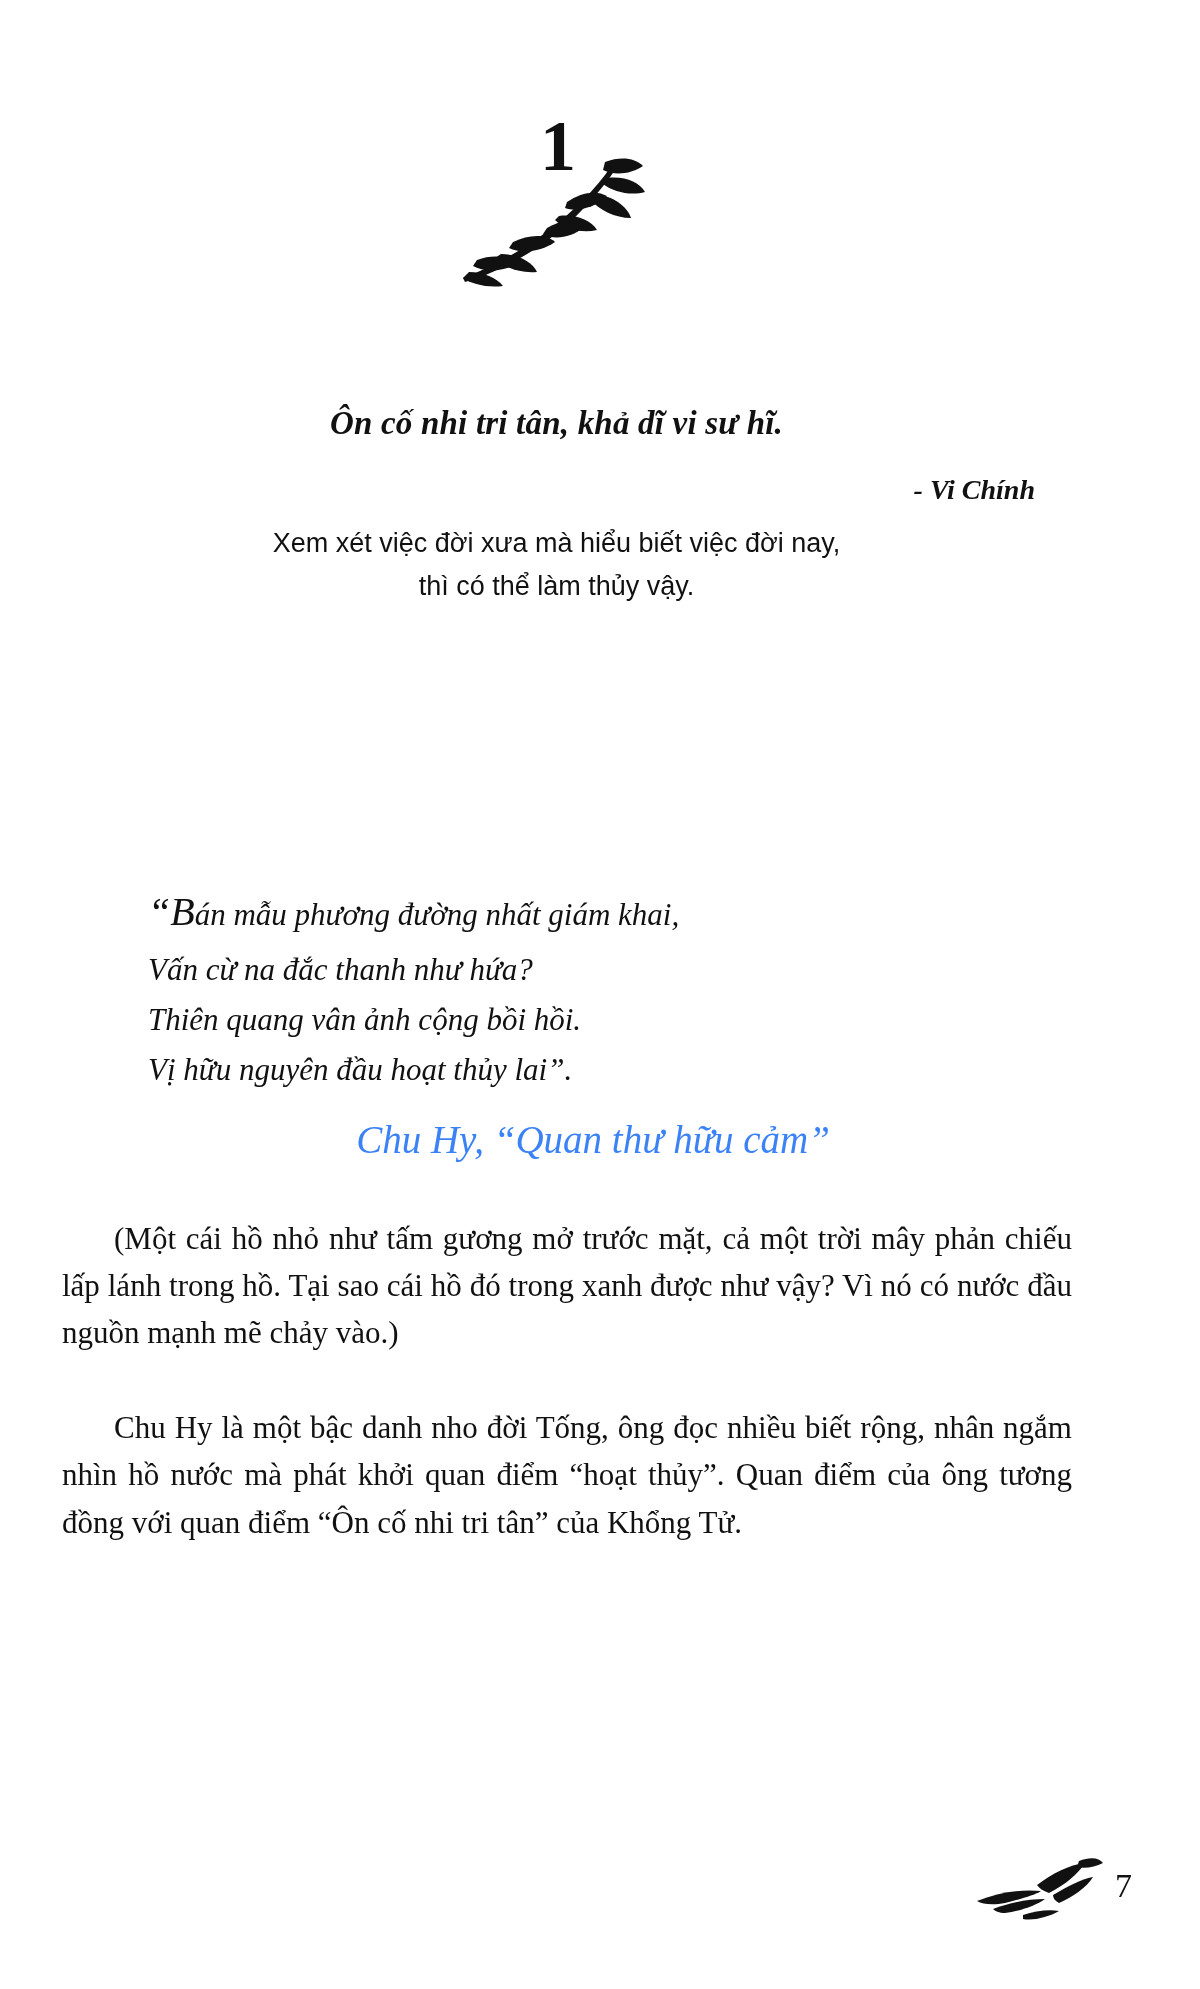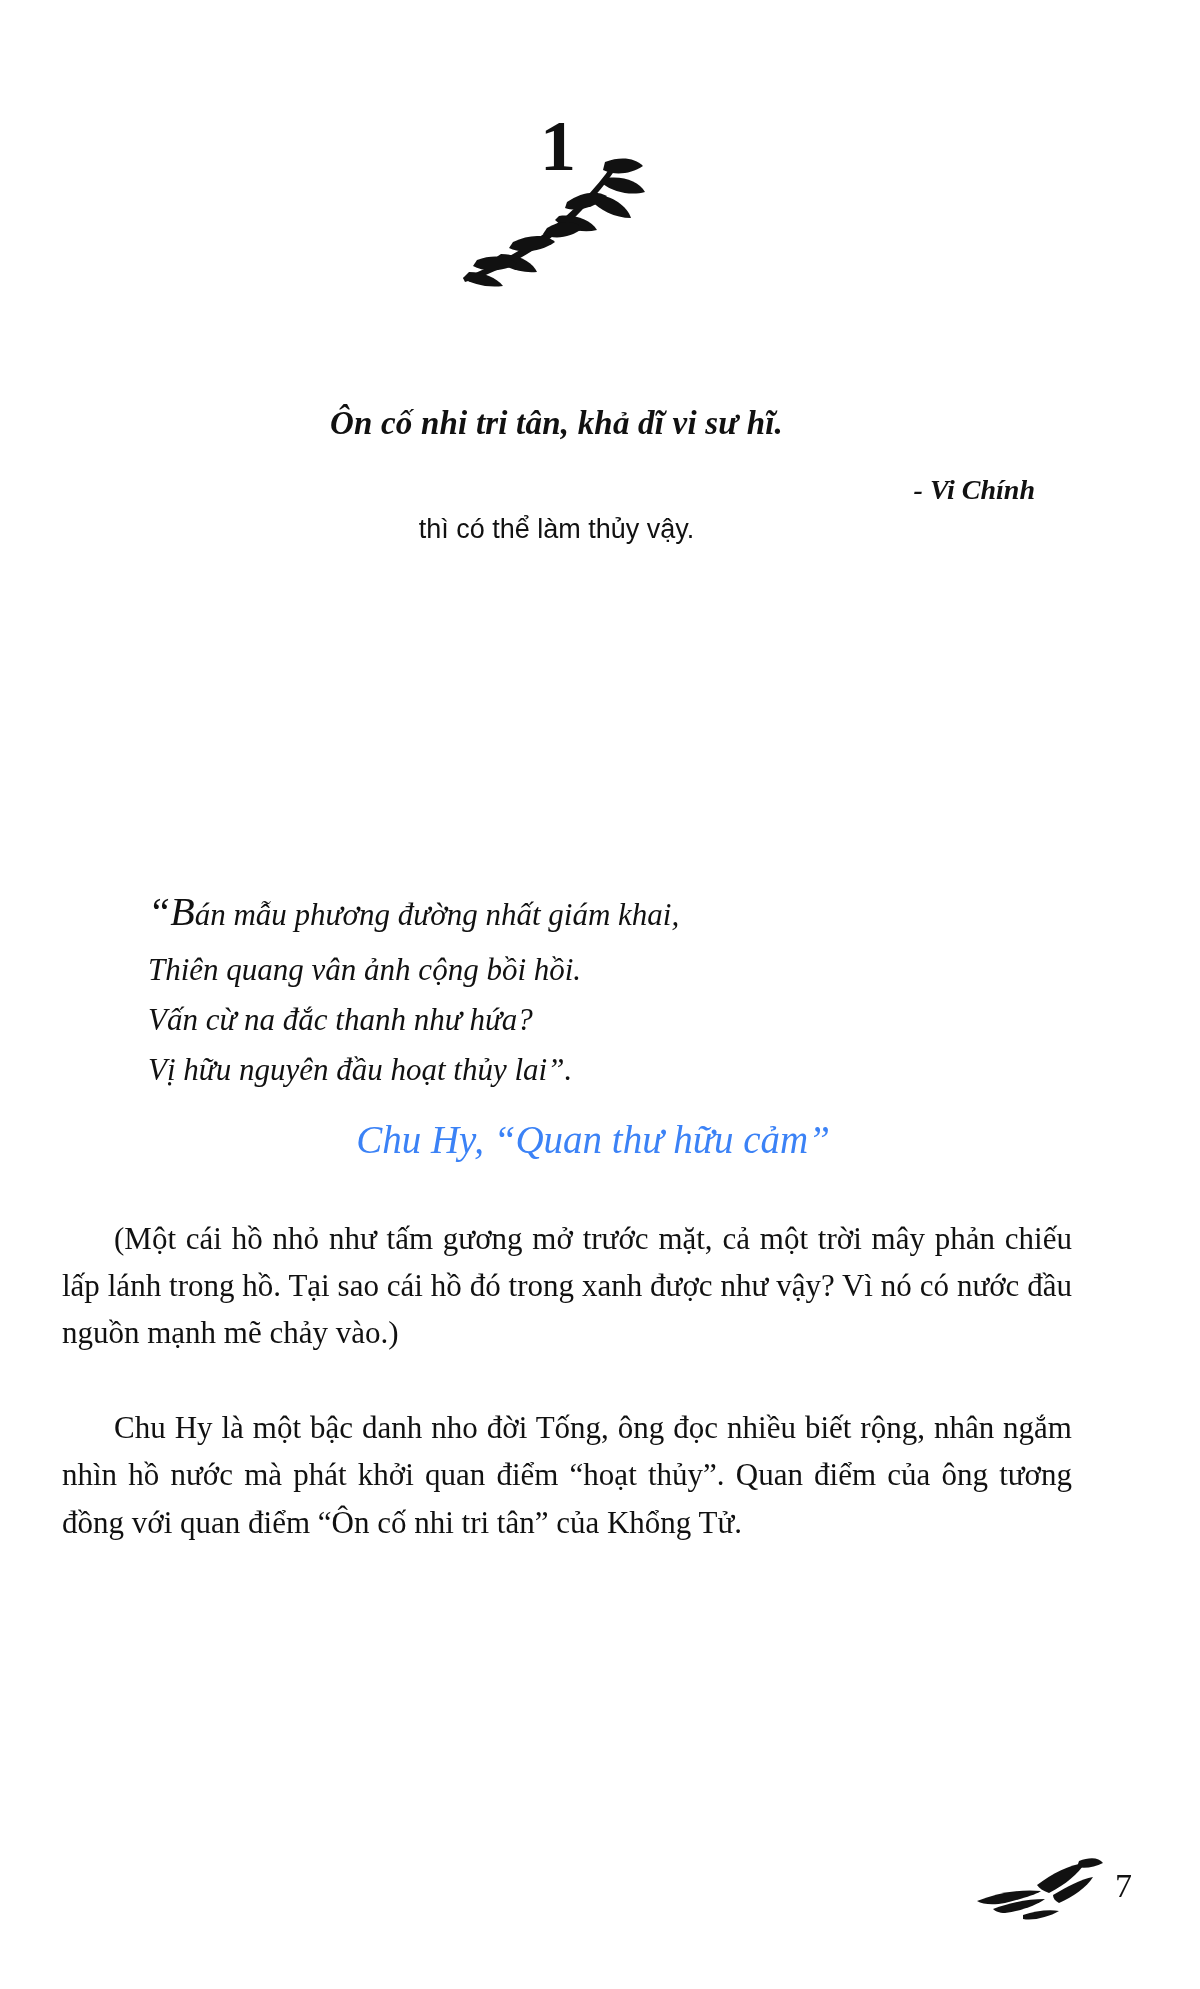--- a/index.html
+++ b/index.html
@@ -180,27 +180,28 @@
           <path d="M22 110 C 38 104, 54 106, 62 114 C 48 122, 28 122, 18 116 Z"></path>
           <path d="M14 122 C 28 122, 42 128, 48 136 C 32 138, 16 134, 8 128 Z"></path>
         </g>
       </svg>
     </div>
   </div>
 
   <div class="epigraph">
     <p class="epigraph-hanviet">Ôn cố nhi tri tân, khả dĩ vi sư hĩ.</p>
     <p class="epigraph-source">- Vi Chính</p>
+    <p class="epigraph-trans">Xem xét việc đời xưa mà hiểu biết việc đời nay,</p>
     <p class="epigraph-trans" style="margin-top:4px;">thì có thể làm thủy vậy.</p>
   </div>
 
   <div class="poem">
     <div class="poem-line first">“Bán mẫu phương đường nhất giám khai,</div>
+    <div class="poem-line">Vấn cừ na đắc thanh như hứa?</div>
     <div class="poem-line">Thiên quang vân ảnh cộng bồi hồi.</div>
-    <div class="poem-line">Vấn cừ na đắc thanh như hứa?</div>
     <div class="poem-line">Vị hữu nguyên đầu hoạt thủy lai”.</div>
     <div class="poem-attrib">Chu Hy, “Quan thư hữu cảm”</div>
   </div>
 
   <div class="body-text">
     <p class="para">(Một cái hồ nhỏ như tấm gương mở trước mặt, cả một trời mây phản chiếu lấp lánh trong hồ. Tại sao cái hồ đó trong xanh được như vậy? Vì nó có nước đầu nguồn mạnh mẽ chảy vào.)</p>
     <p class="para">Chu Hy là một bậc danh nho đời Tống, ông đọc nhiều biết rộng, nhân ngắm nhìn hồ nước mà phát khởi quan điểm “hoạt thủy”. Quan điểm của ông tương đồng với quan điểm “Ôn cố nhi tri tân” của Khổng Tử.</p>
   </div>
 
   <div class="footer">

